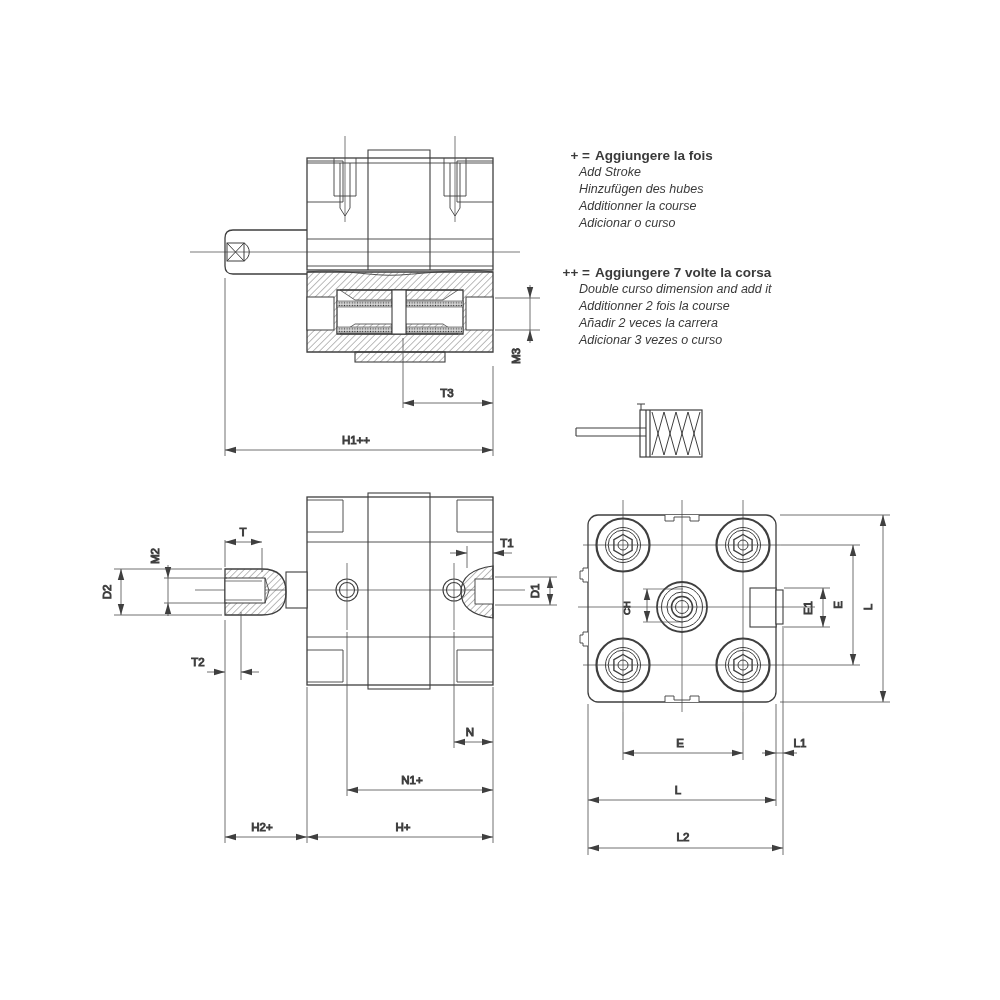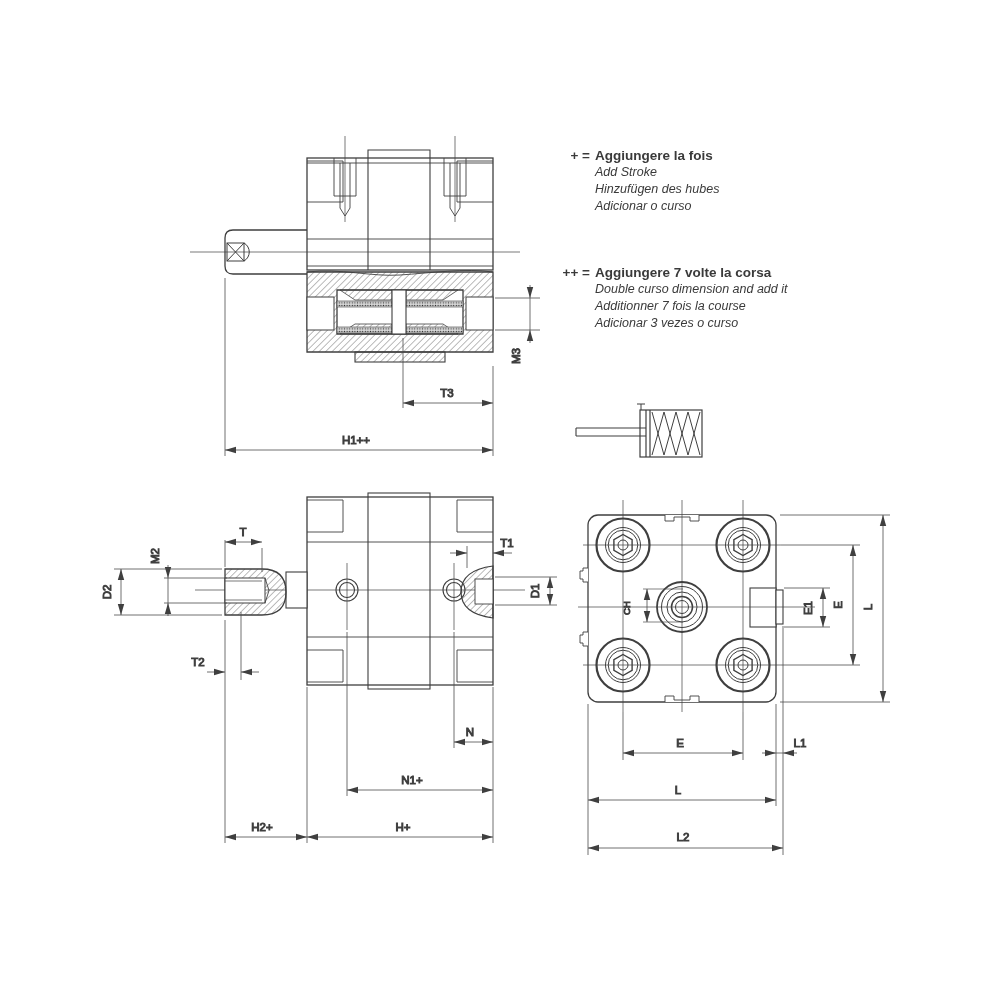--- a/index.html
+++ b/index.html
@@ -2,21 +2,21 @@
 <html><head>
 <meta charset="utf-8">
 <style>
   html,body{margin:0;padding:0;background:#fff;}
   #canvas{position:relative;width:1000px;height:1000px;background:#ffffff;overflow:hidden;
           font-family:"Liberation Sans",sans-serif;}
   #drawing{position:absolute;left:0;top:0;}
   .legend{position:absolute;width:330px;color:#3a3a3a;}
   .legend-head{display:flex;font-weight:bold;font-size:13.5px;line-height:17px;}
   .legend-sym{width:38px;text-align:right;margin-right:5px;white-space:pre;}
-  .legend-line{font-style:italic;font-size:12.5px;line-height:17px;margin-left:43px;}
+  .legend-line{font-style:italic;font-size:12.5px;line-height:17px;margin-left:27px;}
   svg text{font-family:"Liberation Sans",sans-serif;font-size:11.5px;fill:#383838;}
   svg text.small{font-size:9.5px;}
 </style>
 </head>
 <body>
 
 <div id="canvas">
 
 <svg id="drawing" width="1000" height="1000" viewBox="0 0 1000 1000">
   <defs>
@@ -284,26 +284,28 @@
   </g>
 </svg>
 
 <div class="legend" style="left:552px;top:147px;">
   <div class="legend-head">
     <span class="legend-sym">+ =</span>
     <span>Aggiungere la fois</span>
   </div>
   <div class="legend-line">Add Stroke</div>
   <div class="legend-line">Hinzufügen des hubes</div>
+  <div class="legend-line">Additionner la course</div>
   <div class="legend-line">Adicionar o curso</div>
 </div>
 
 <div class="legend" style="left:552px;top:264px;">
   <div class="legend-head">
     <span class="legend-sym">++ =</span>
     <span>Aggiungere 7 volte la corsa</span>
   </div>
   <div class="legend-line">Double curso dimension and add it</div>
-  <div class="legend-line">Additionner 7 fois la course</div>
+  <div class="legend-line">Additionner 2 fois la course</div>
+  <div class="legend-line">Añadir 2 veces la carrera</div>
   <div class="legend-line">Adicionar 3 vezes o curso</div>
 </div>
 
 </div>
 
 </body></html>

